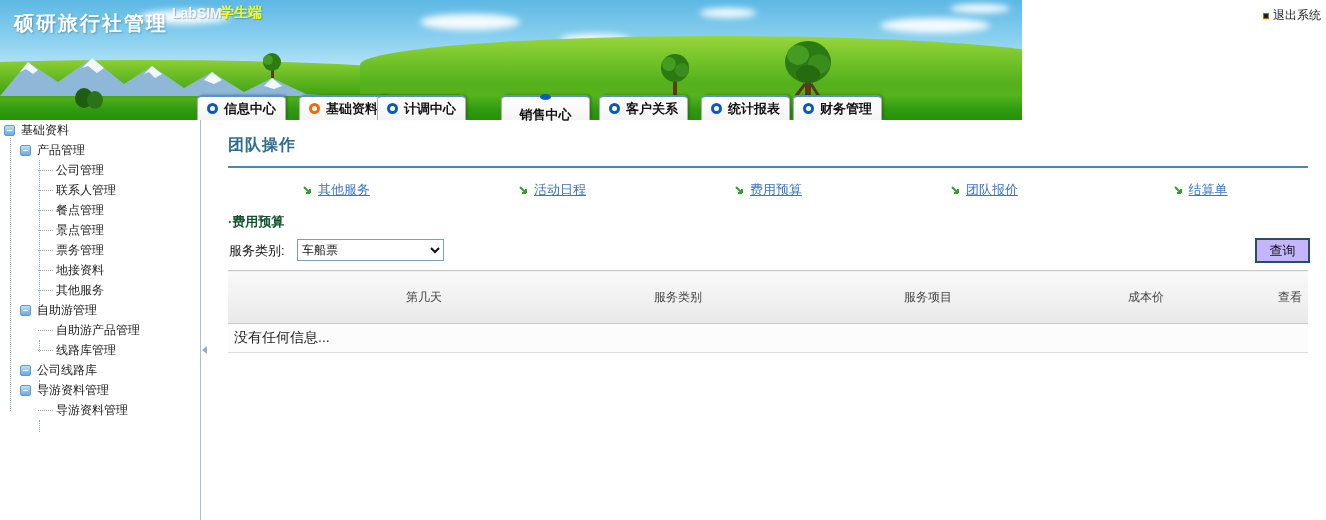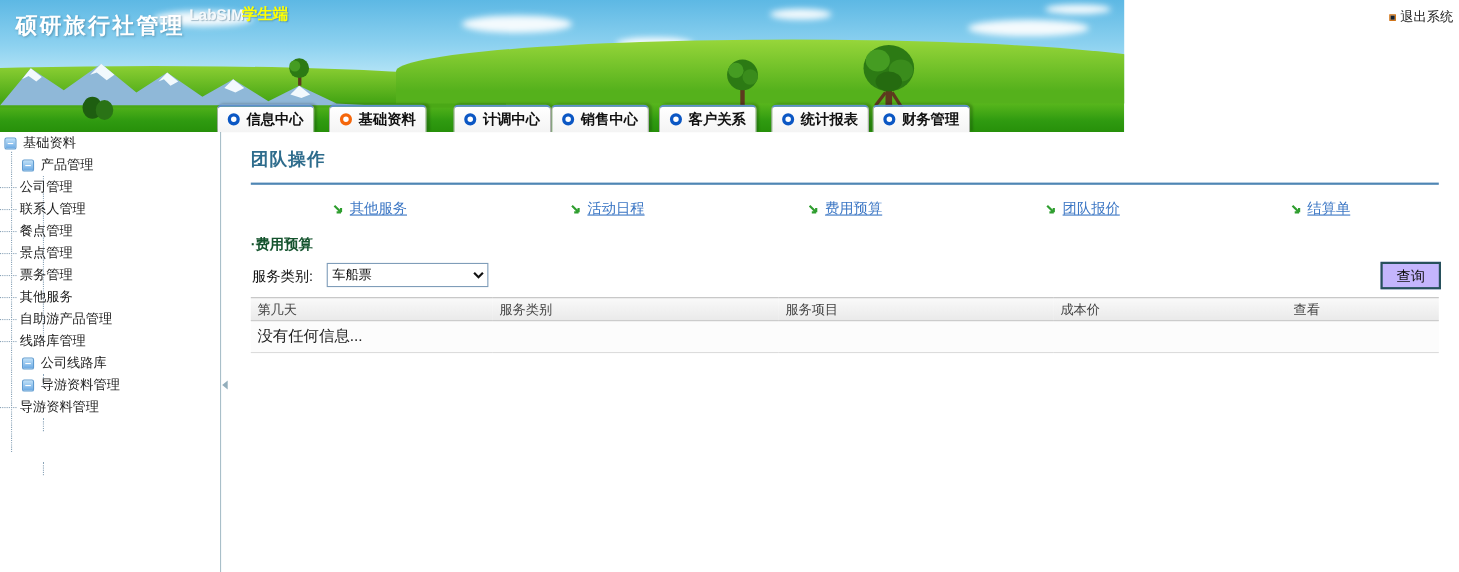--- a/index.html
+++ b/index.html
@@ -43,41 +43,41 @@
   .tab.active .dot{border-color:#f5660a;}
   .tab .tlabel{font-size:13px;font-weight:bold;color:#111;}
   
   .sidebar{position:absolute;left:0;top:120px;width:200px;bottom:0;font-size:12px;color:#1a1a1a;}
   .divider{position:absolute;left:200px;top:120px;bottom:0;width:1px;background:#a9bfc9;}
   .collapse-arrow{position:absolute;left:202px;top:346px;width:0;height:0;
     border-top:4px solid transparent;border-bottom:4px solid transparent;border-right:5px solid #93aebc;cursor:pointer;}
   .trow{height:20px;display:flex;align-items:center;white-space:nowrap;cursor:pointer;position:relative;z-index:2;}
   .trow.t0{padding-left:4px;}
   .trow.t1{padding-left:20px;}
-  .trow.t2{}
+  .trow.t2{padding-left:38px;}
   .minusbox{width:9px;height:9px;box-sizing:content-box;border:1px solid #5f9bd0;border-radius:2px;
     background:linear-gradient(180deg,#bfe0f8,#6aa9e4);position:relative;margin-right:6px;flex:0 0 auto;}
   .minusbox::after{content:"";position:absolute;left:2px;top:4px;width:5px;height:1px;background:#fff;}
   .dash{width:15px;border-top:1px dotted #8aa4b8;margin-right:3px;flex:0 0 auto;}
   .spine{position:absolute;width:0;border-left:1px dotted #8aa4b8;z-index:1;}
   
   .main{position:absolute;left:201px;top:120px;right:0;bottom:0;}
   .page-title{position:absolute;left:27px;top:15px;font-size:16px;font-weight:bold;color:#2e6c8c;letter-spacing:1px;}
   .rule{position:absolute;left:27px;top:46px;width:1080px;height:2px;background:#4e86b4;}
   .links{position:absolute;left:27px;top:57px;width:1080px;height:26px;display:grid;grid-template-columns:repeat(5,1fr);}
   .qlink{display:flex;align-items:center;justify-content:center;gap:5px;cursor:pointer;}
   .qlink a{color:#3b76c4;font-size:13px;text-decoration:underline;cursor:pointer;}
   .section-label{position:absolute;left:27px;top:93px;font-size:13px;font-weight:bold;color:#14532d;}
   .filter-label{position:absolute;left:28px;top:122px;font-size:13px;color:#111;}
   .service-select{position:absolute;left:96px;top:119px;width:147px;height:22px;font-size:12px;
     border:1px solid #7f9db9;background:#fff;color:#111;font-family:inherit;}
   .query-btn{position:absolute;left:1054px;top:118px;width:55px;height:25px;
     border:2px solid #27505c;background:#c4b5fd;font-size:13px;color:#111;font-family:inherit;cursor:pointer;}
   .grid{position:absolute;left:27px;top:150px;width:1080px;border-collapse:collapse;}
-  .grid th{height:20px;text-align:left;font-weight:normal;font-size:12px;color:#444;padding:0 6px;
+  .grid th{height:20px;text-align:right;font-weight:normal;font-size:12px;color:#444;padding:16px 6px;
     background:linear-gradient(180deg,#f9f9f9,#e9e9e9);
     border-top:1px solid #c8c8c8;border-bottom:1px solid #c8c8c8;}
   .grid td{height:24px;font-size:14px;color:#222;padding:2px 6px;background:#fcfcfc;border-bottom:1px solid #dcdcdc;}
 </style>
 </head>
 <body>
 
 <div class="banner">
   <div class="cloud" style="left:140px;top:10px;width:90px;height:14px;"></div>
   <div class="cloud" style="left:420px;top:14px;width:100px;height:16px;"></div>
@@ -130,25 +130,25 @@
 </div>
 
 <div class="tab" style="left:197px;">
   <span class="dot"></span>
   <span class="tlabel">信息中心</span>
 </div>
 <div class="tab active" style="left:299px;">
   <span class="dot"></span>
   <span class="tlabel">基础资料</span>
 </div>
-<div class="tab" style="left:412px;">
+<div class="tab" style="left:377px;">
   <span class="dot"></span>
   <span class="tlabel">计调中心</span>
 </div>
-<div class="tab" style="left:501px;">
+<div class="tab" style="left:501px;flex-direction:column;">
   <span class="dot"></span>
   <span class="tlabel">销售中心</span>
 </div>
 <div class="tab" style="left:599px;">
   <span class="dot"></span>
   <span class="tlabel">客户关系</span>
 </div>
 <div class="tab" style="left:701px;">
   <span class="dot"></span>
   <span class="tlabel">统计报表</span>
@@ -188,21 +188,29 @@
   <div class="trow t2">
       <span class="dash"></span>
       <span>景点管理</span>
     </div>
   <div class="trow t2">
       <span class="dash"></span>
       <span>票务管理</span>
     </div>
   <div class="trow t2">
       <span class="dash"></span>
+      <span>地接资料</span>
+    </div>
+  <div class="trow t2">
+      <span class="dash"></span>
       <span>其他服务</span>
+    </div>
+  <div class="trow t1">
+      <span class="minusbox"></span>
+      <span>自助游管理</span>
     </div>
   <div class="trow t2">
       <span class="dash"></span>
       <span>自助游产品管理</span>
     </div>
   <div class="trow t2">
       <span class="dash"></span>
       <span>线路库管理</span>
     </div>
   <div class="trow t1">

